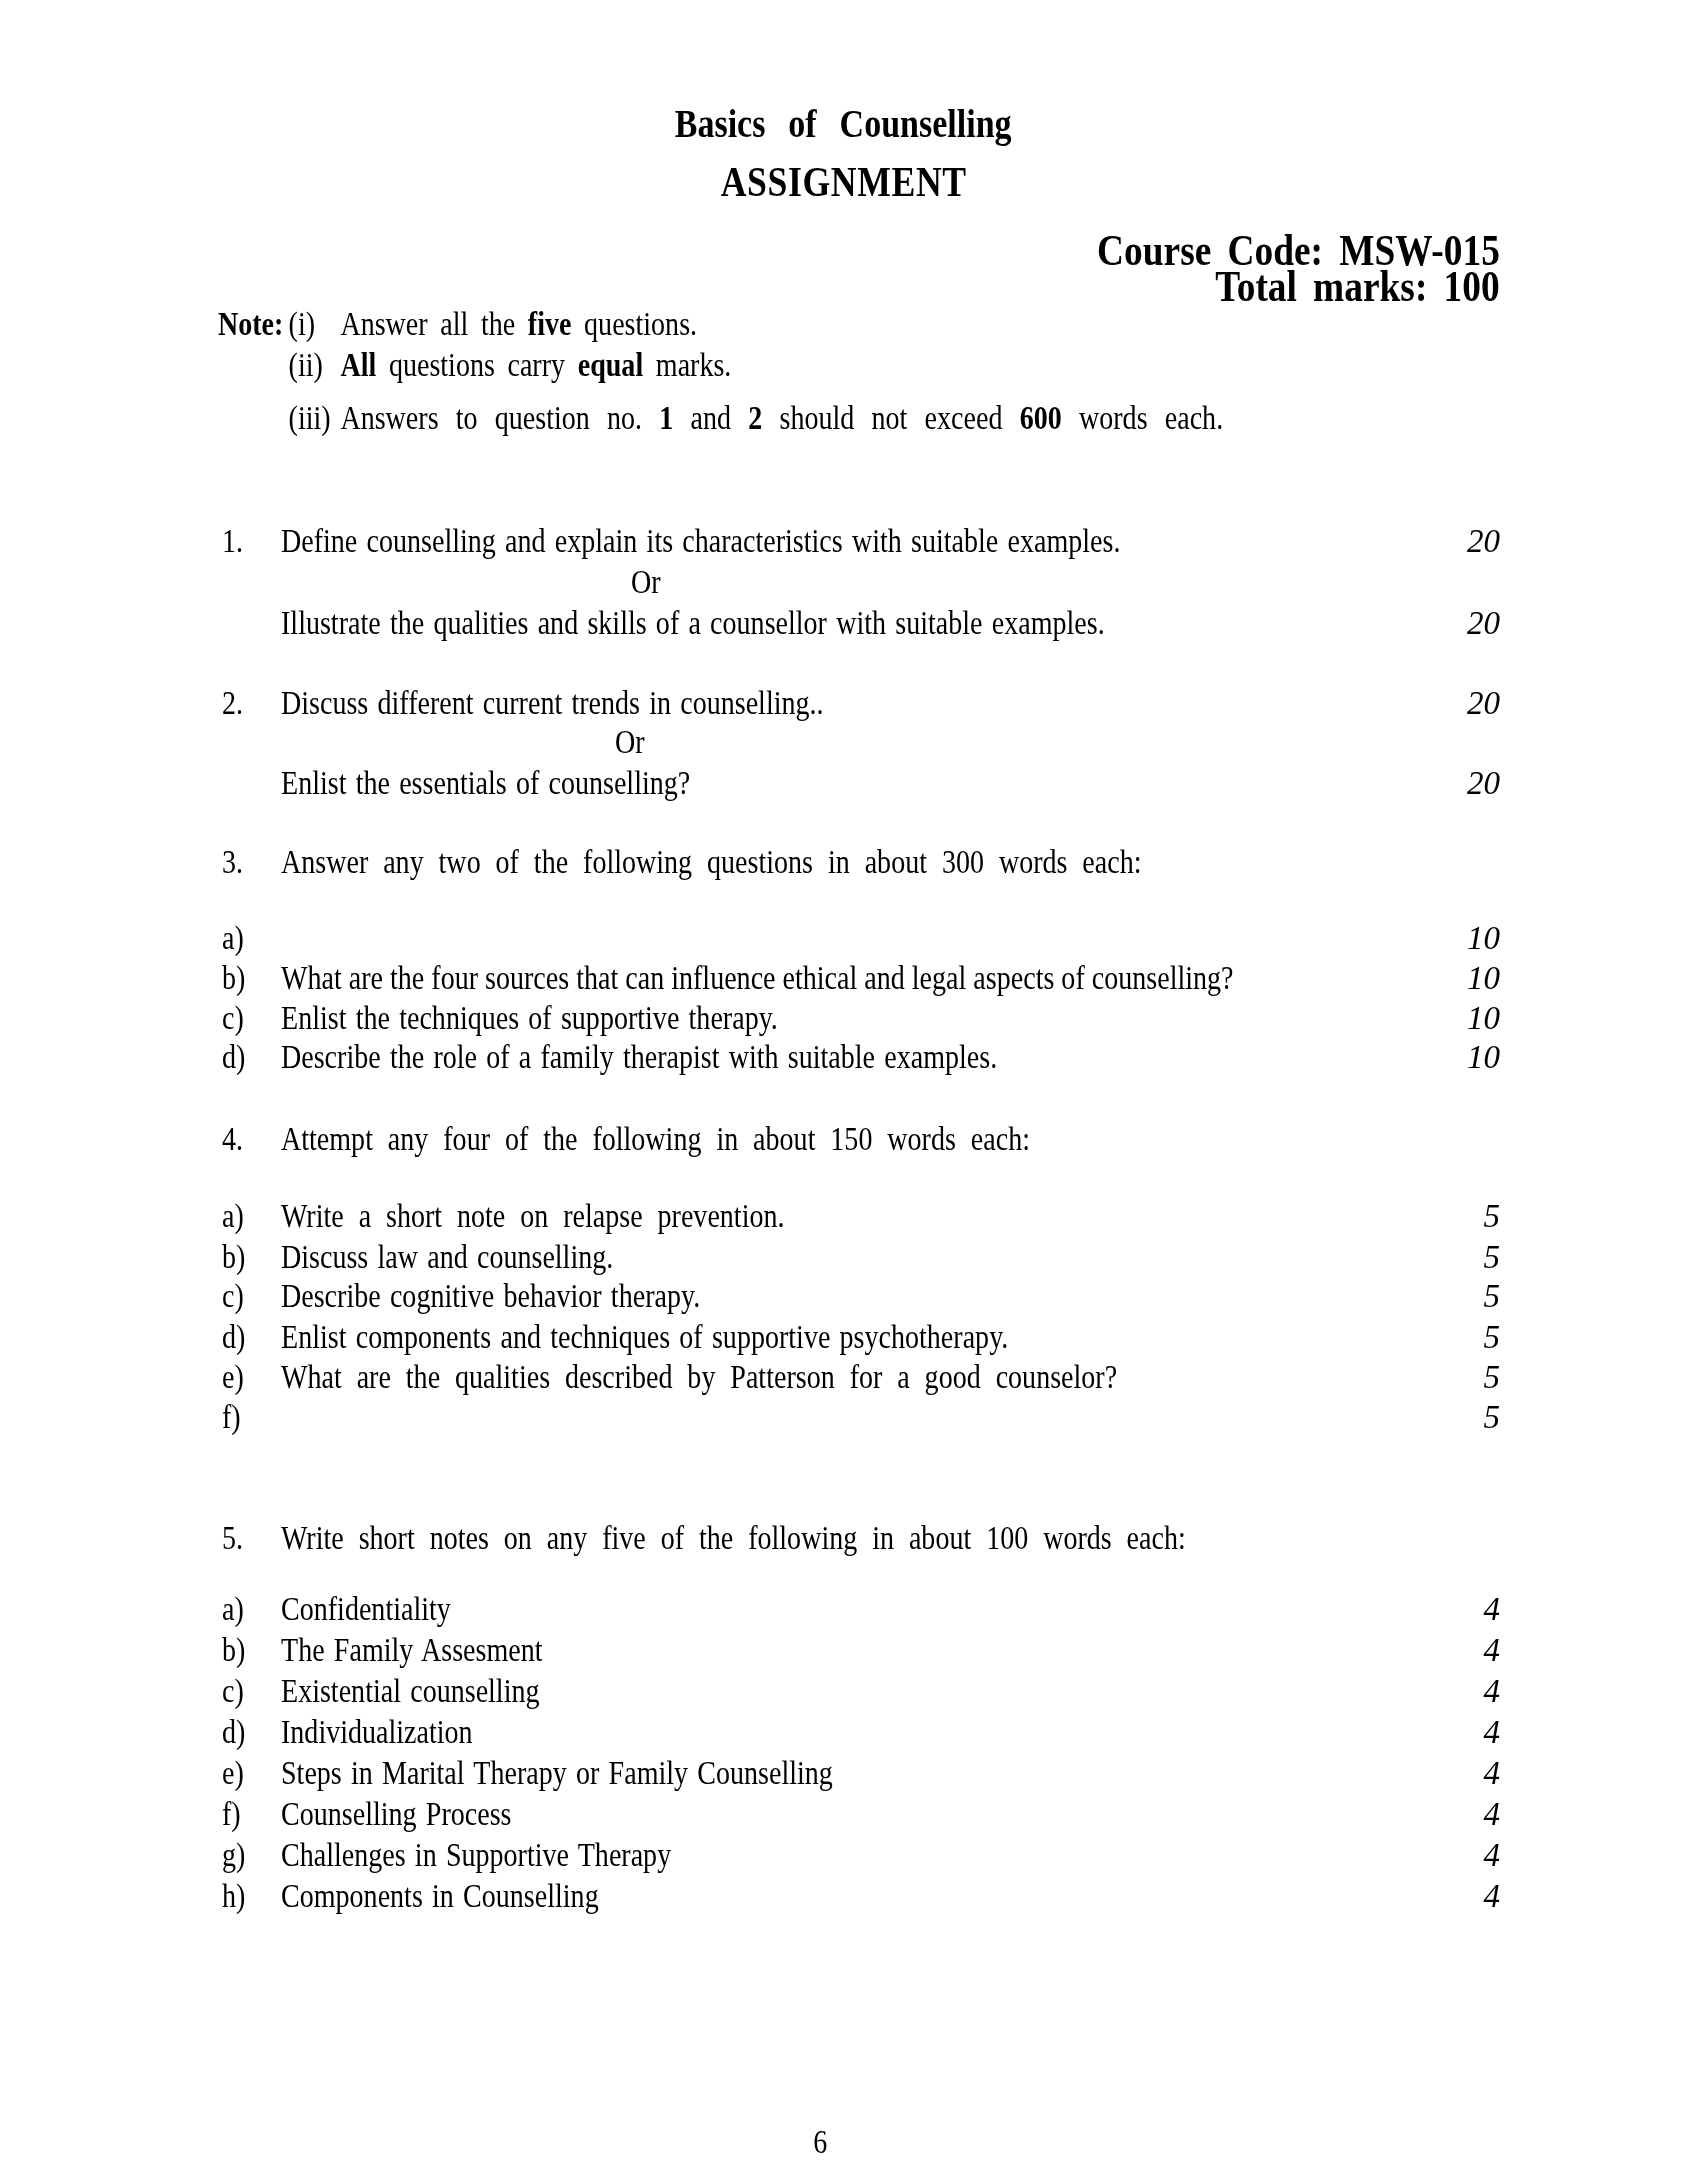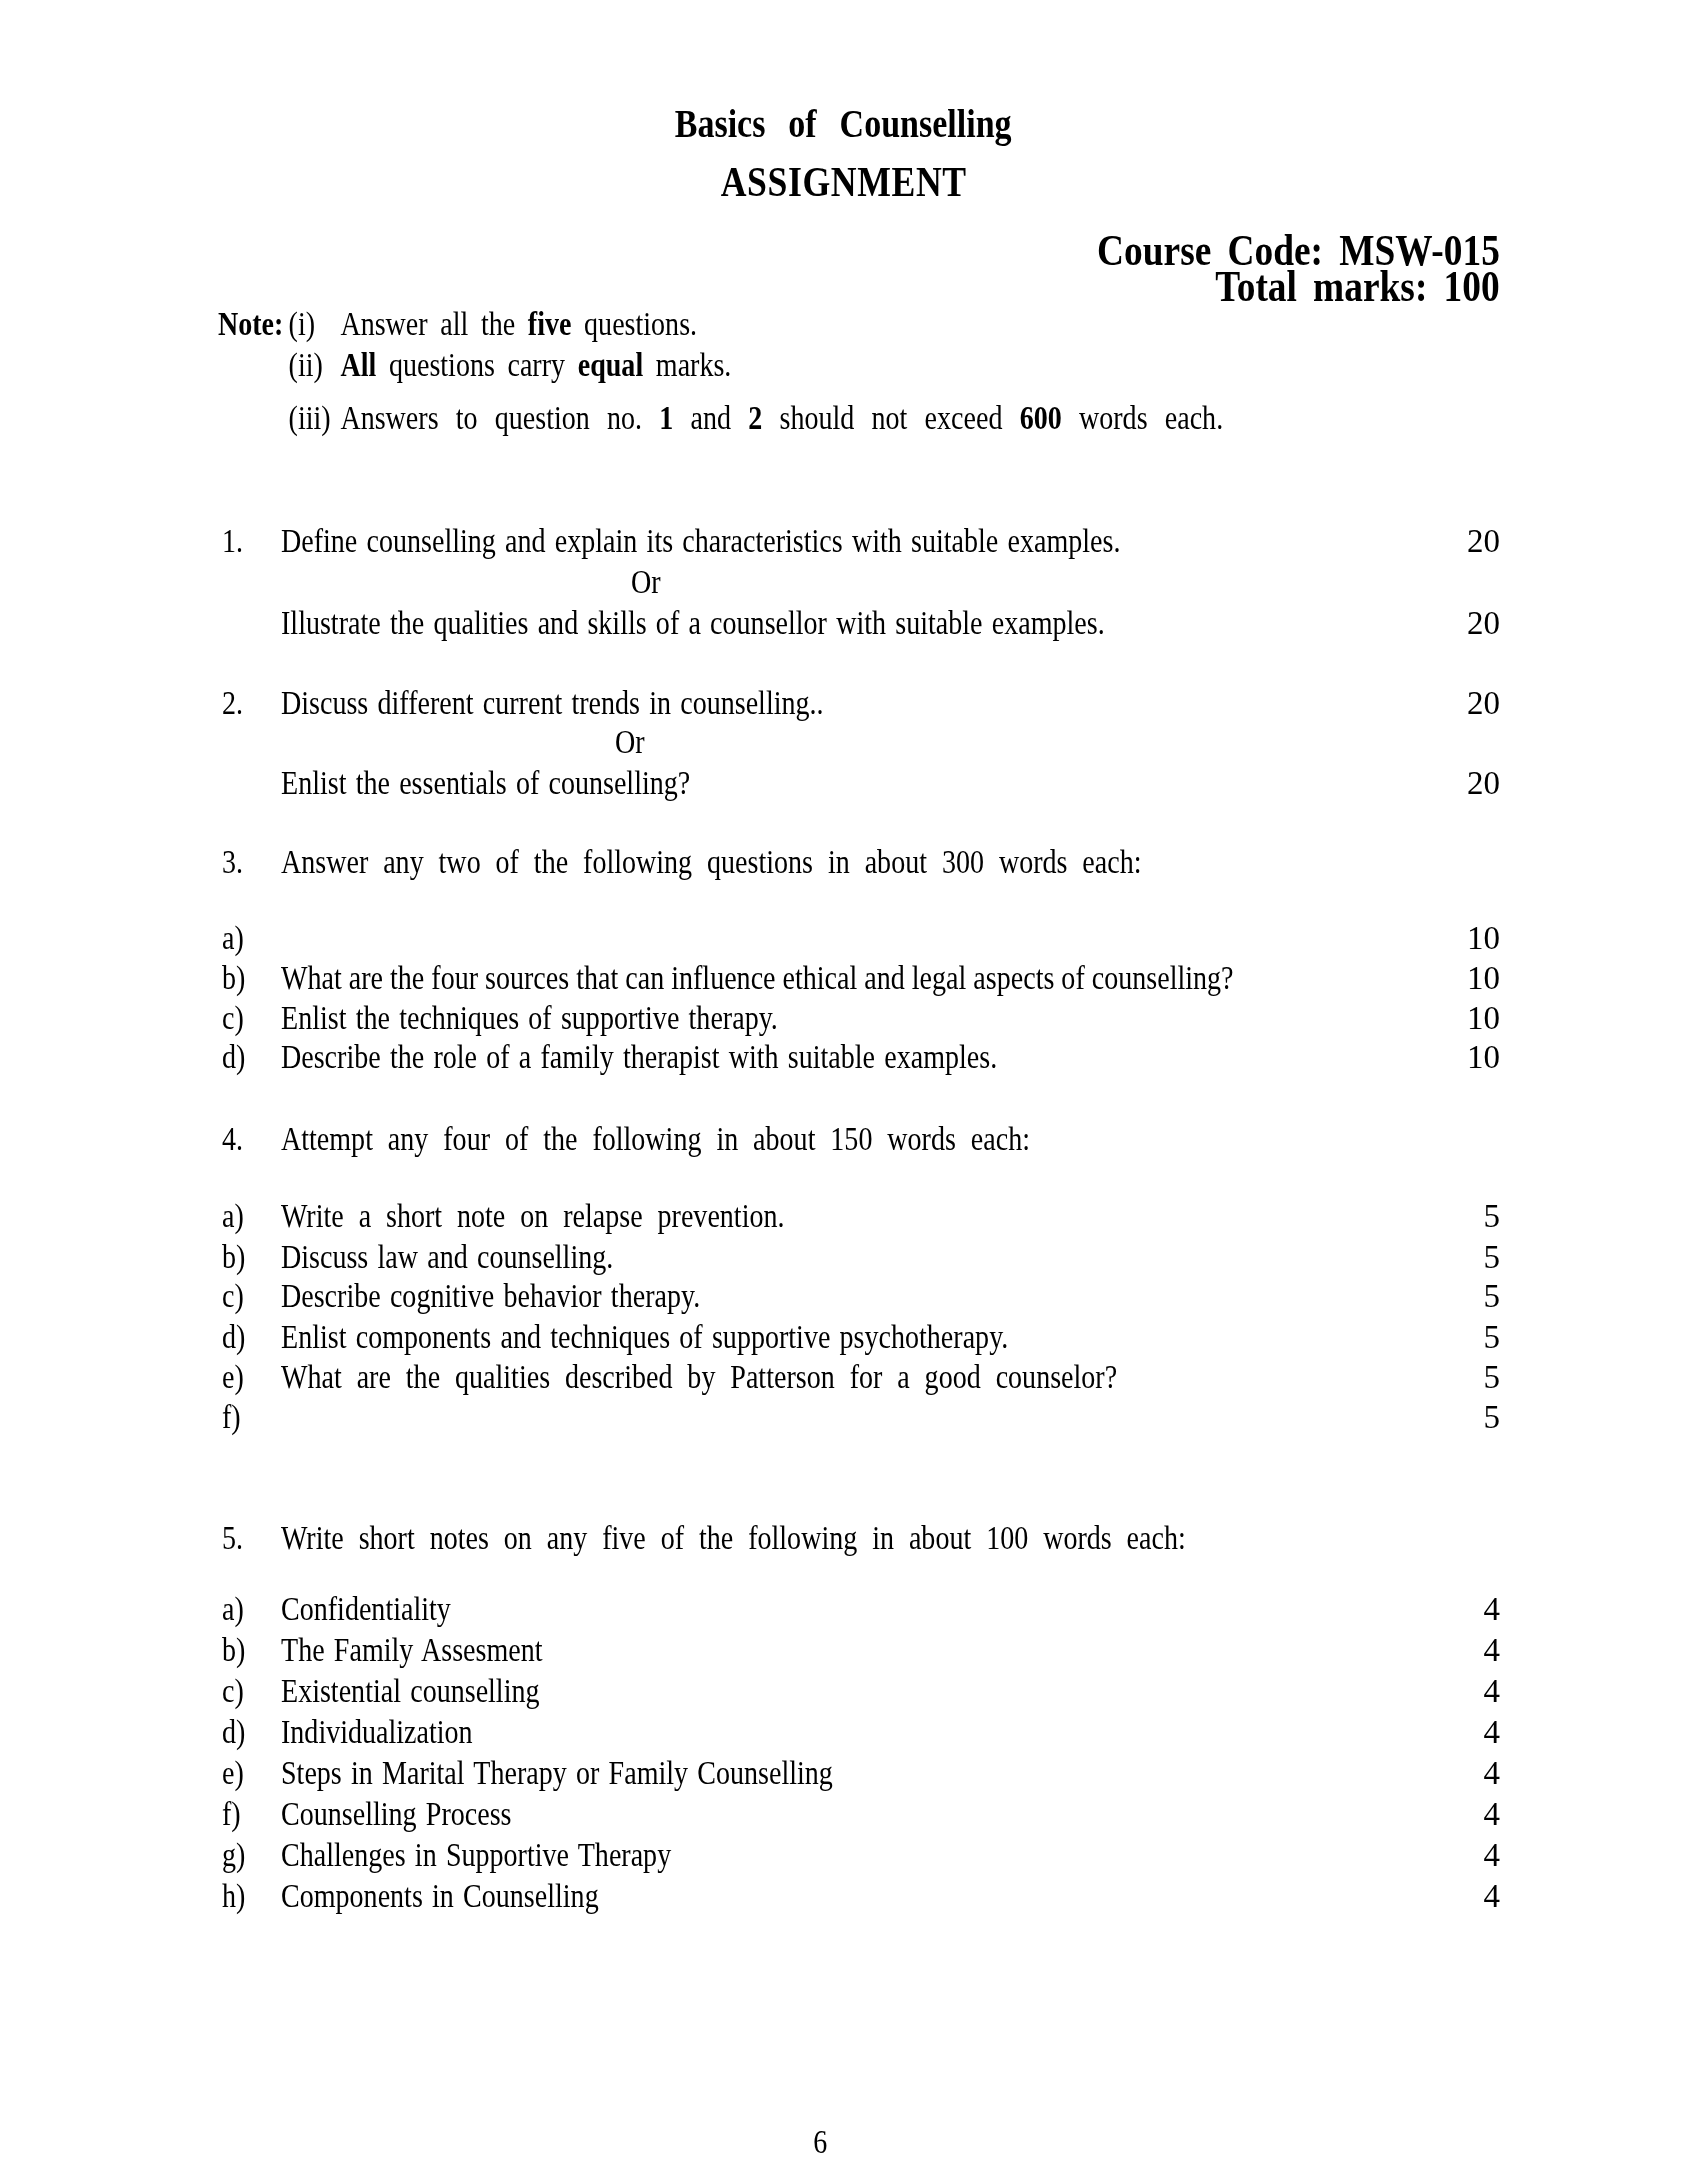--- a/index.html
+++ b/index.html
@@ -10,21 +10,21 @@
     font-family:"Liberation Serif","DejaVu Serif",serif;
     font-size:33px;color:#000;overflow:hidden;
     line-height:1.1;
   }
   .row{position:absolute;left:0;right:0;height:42px;padding-left:39px;}
   .center-row{position:absolute;left:0;right:0;text-align:center;}
   .right-row{position:absolute;right:187px;text-align:right;}
   .pagenum-row{position:absolute;left:0;right:46px;text-align:center;}
   .num{position:absolute;left:222px;}
   .txt{position:absolute;left:281px;}
-  .marks{position:absolute;right:187px;}
+  .marks{position:absolute;right:187px;font-style:italic;}
   .or{position:absolute;}
   .noteblock{position:absolute;left:218px;}
   .cx{display:inline-block;transform:scaleX(0.85);transform-origin:0 0;white-space:nowrap;}
   .cx-c{display:inline-block;transform:scaleX(0.85);transform-origin:50% 0;white-space:nowrap;}
   .cx-r{display:inline-block;transform:scaleX(0.85);transform-origin:100% 0;white-space:nowrap;}
   .t-title{font-size:40px;font-weight:bold;word-spacing:17px;}
   .t-sub{font-size:42px;font-weight:bold;letter-spacing:0.7px;word-spacing:13.2px;}
   .t-course{font-size:44px;font-weight:bold;word-spacing:8px;}
   .ws-b{word-spacing:2.6px;}
   .ws-w{word-spacing:9.3px;}

